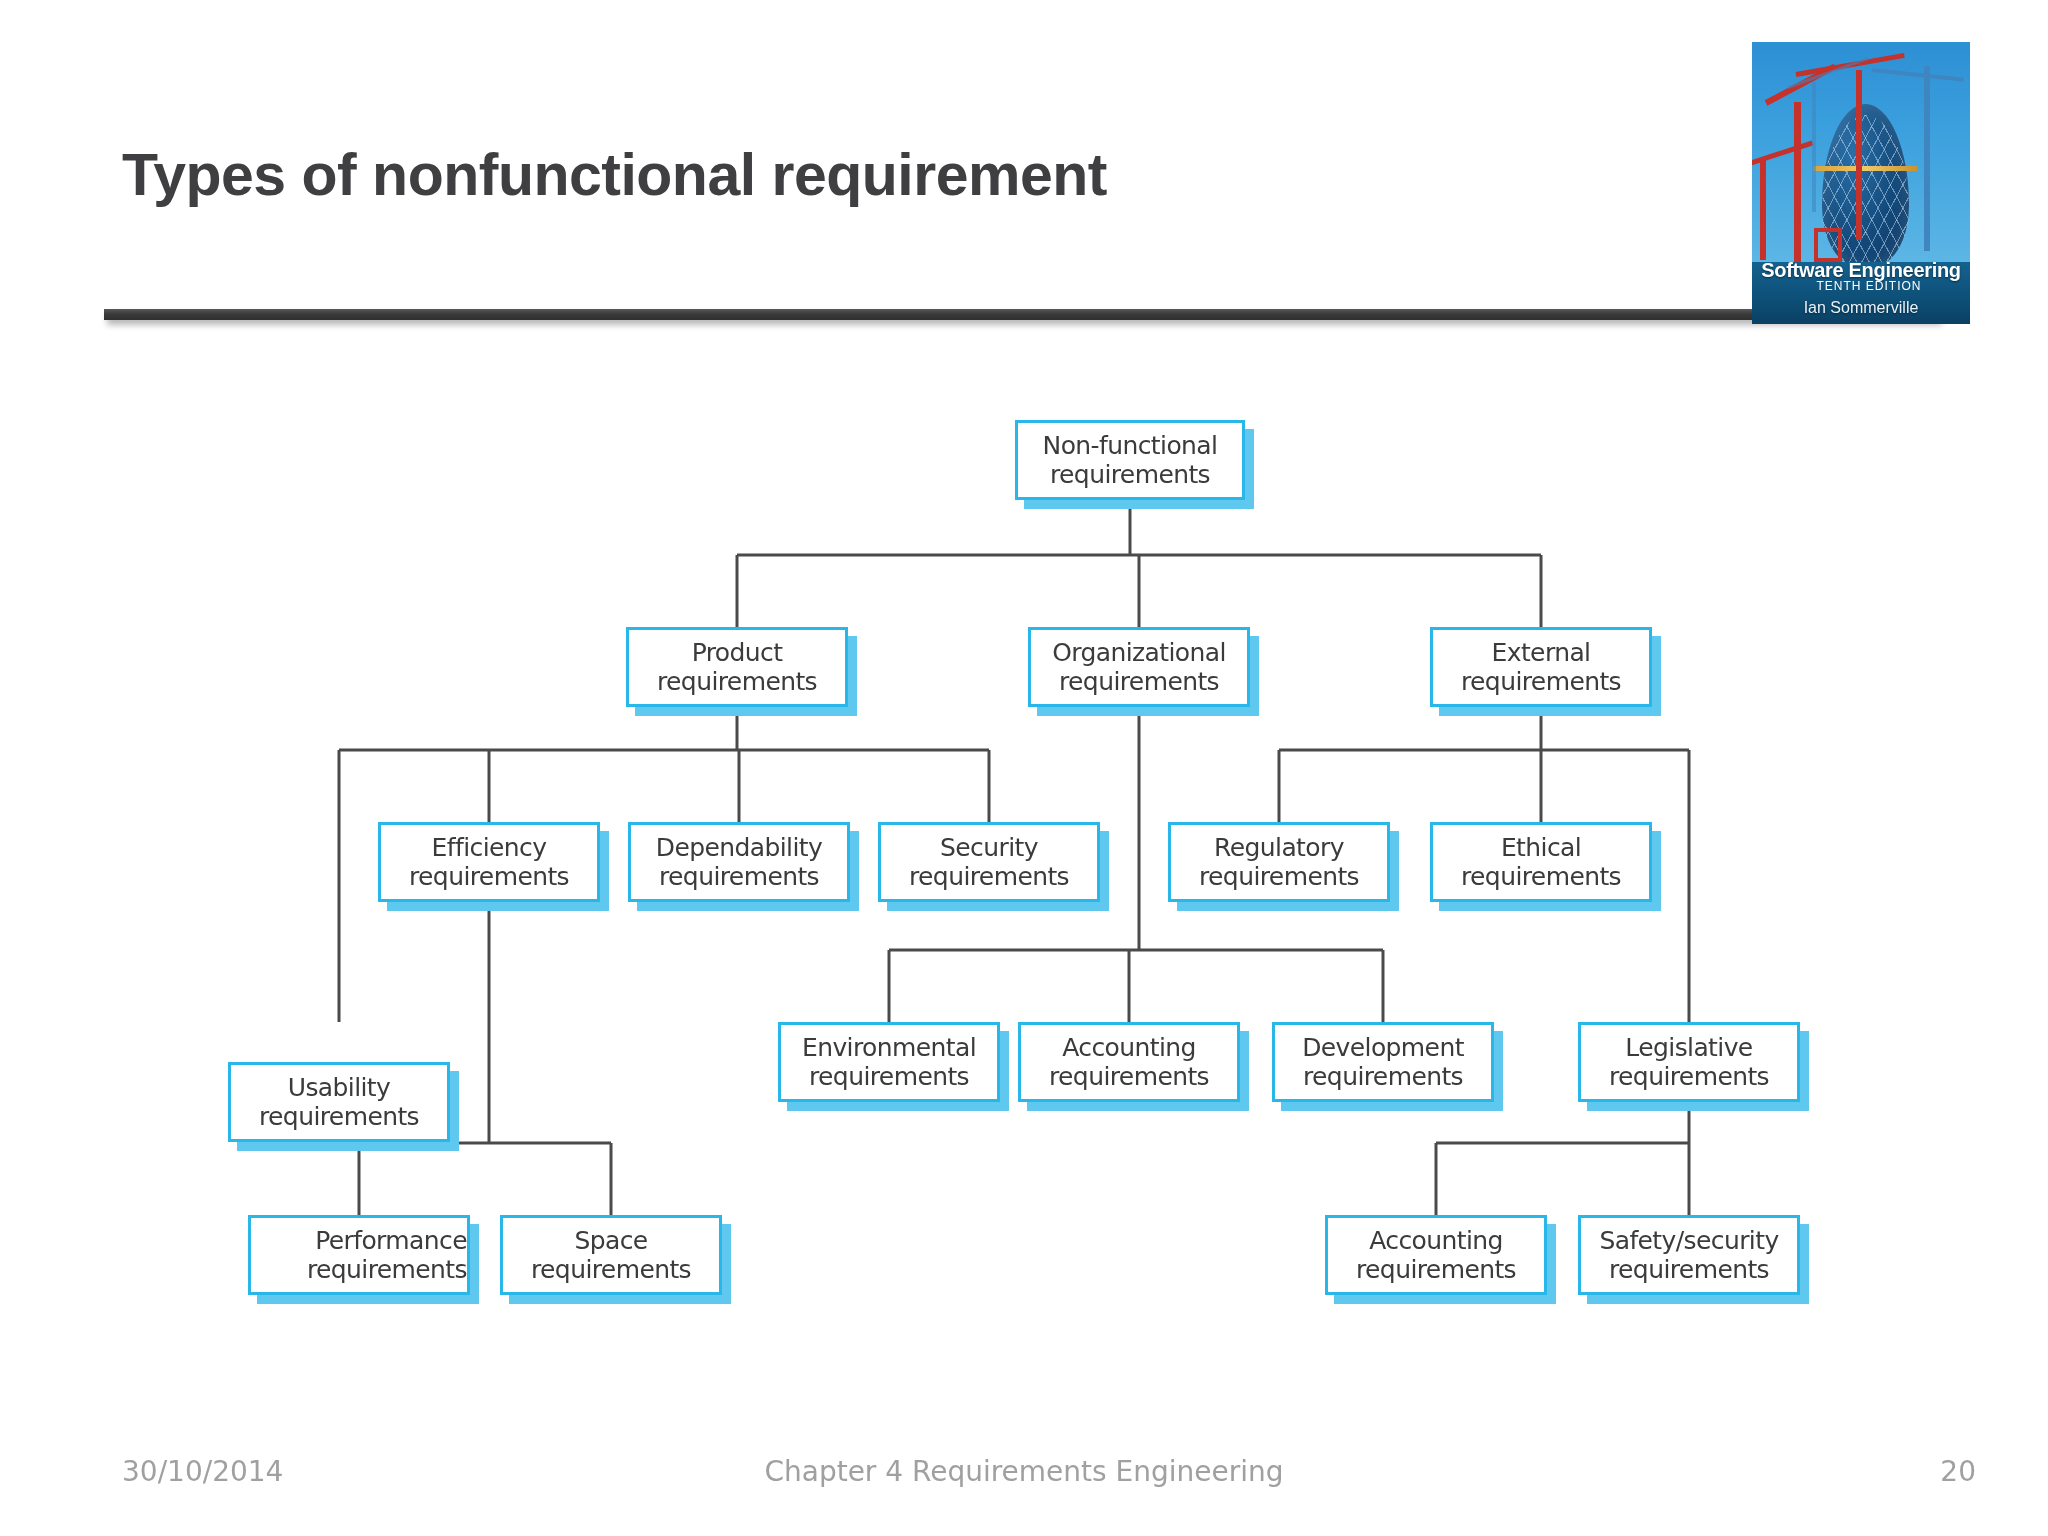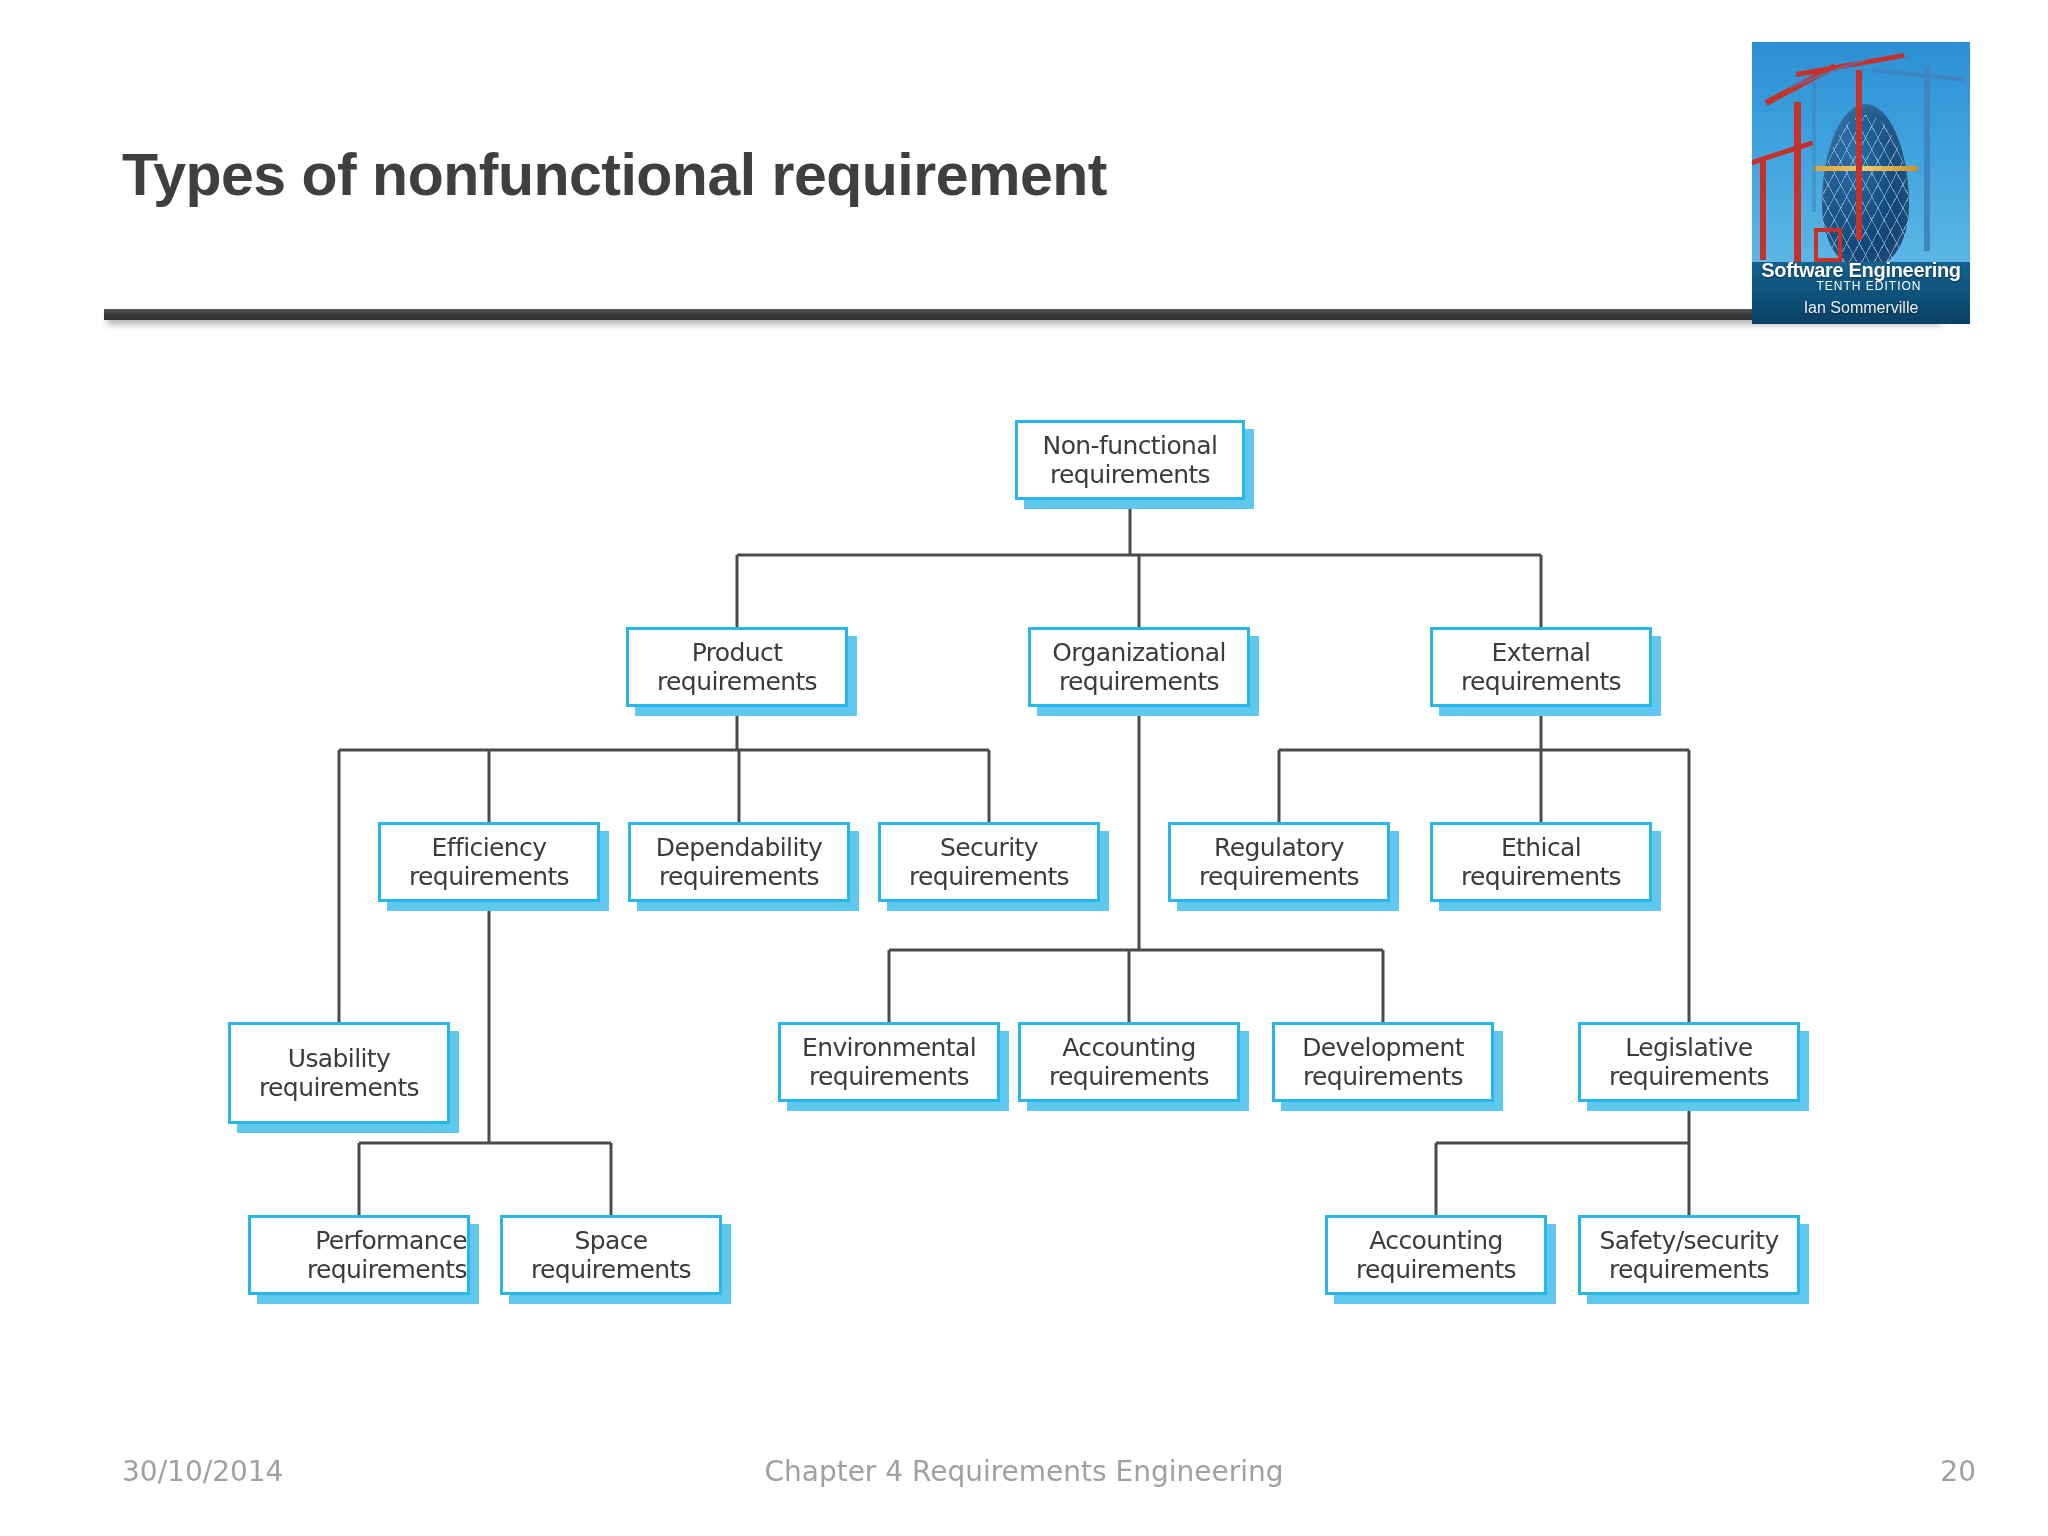--- a/index.html
+++ b/index.html
@@ -217,21 +217,21 @@
           <span>Regulatory</span>
           <span>requirements</span>
         </div>
       </div>
       <div class="node-box" style="left: 1430px; top: 822px; width: 222px; height: 80px;">
         <div style="width: 100%;">
           <span>Ethical</span>
           <span>requirements</span>
         </div>
       </div>
-      <div class="node-box" style="left: 228px; top: 1022px; width: 222px; height: 102px;">
+      <div class="node-box" style="left: 228px; top: 1062px; width: 222px; height: 80px;">
         <div style="width: 100%;">
           <span>Usability</span>
           <span>requirements</span>
         </div>
       </div>
       <div class="node-box" style="left: 778px; top: 1022px; width: 222px; height: 80px;">
         <div style="width: 100%;">
           <span>Environmental</span>
           <span>requirements</span>
         </div>

